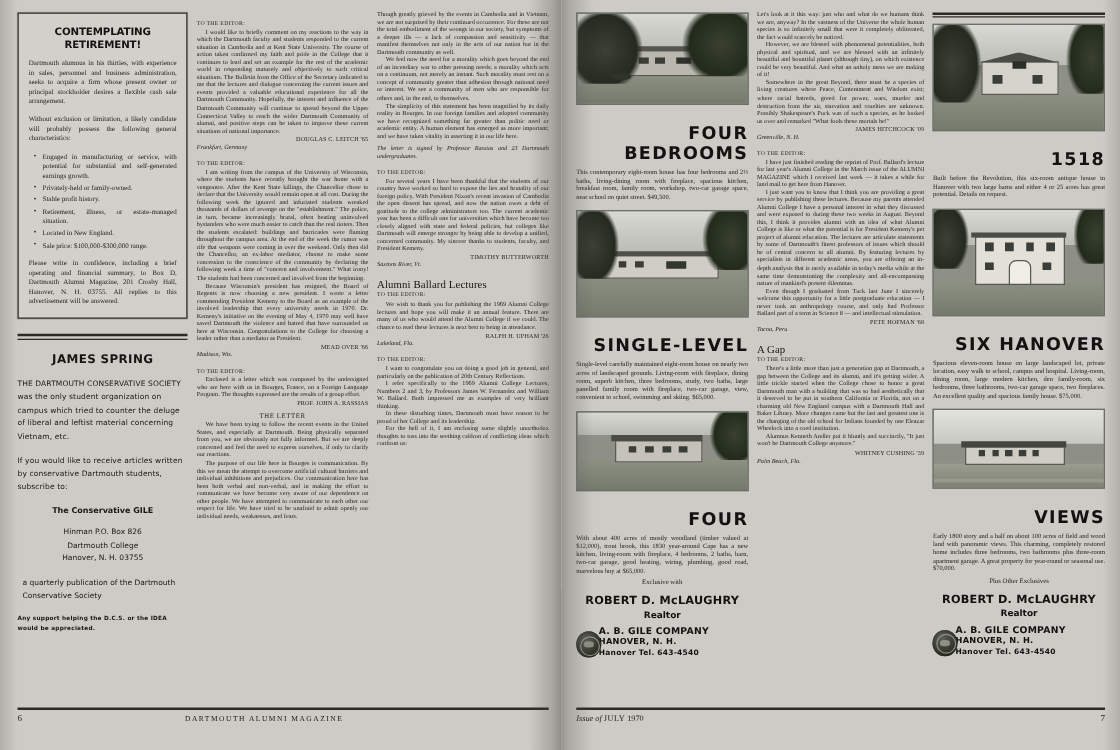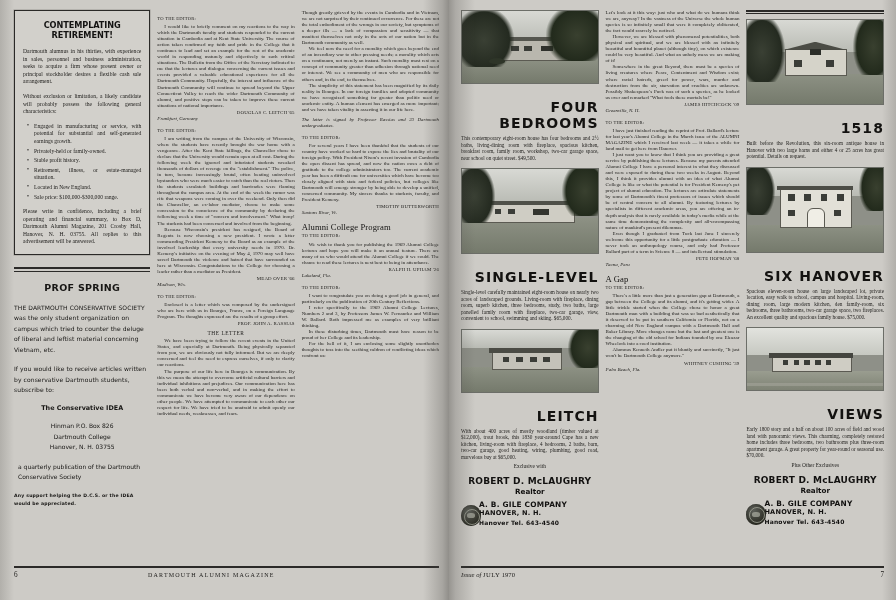--- a/index.html
+++ b/index.html
@@ -378,24 +378,24 @@
             <li>Located in New England.</li>
             <li>Sale price: $100,000-$300,000 range.</li>
           </ul>
           <p style="margin-bottom:0">Please write in confidence, including a brief operating and financial summary, to Box D, Dartmouth Alumni Magazine, 201 Crosby Hall, Hanover, N. H. 03755. All replies to this advertisement will be answered.</p>
         </div>
 
         <div class="rule-thick"></div>
         <div class="rule-thin"></div>
 
         <div class="sans-block">
-          <h3>PROF SPRING</h3>
+          <h3>JAMES SPRING</h3>
           <p>THE DARTMOUTH CONSERVATIVE SOCIETY was the only student organization on campus which tried to counter the deluge of liberal and leftist material concerning Vietnam, etc.</p>
           <p>If you would like to receive articles written by conservative Dartmouth students, subscribe to:</p>
-          <div class="centerline">The Conservative IDEA</div>
+          <div class="centerline">The Conservative GILE</div>
           <div class="addr">
             <div>Hinman P.O. Box 826</div>
             <div>Dartmouth College</div>
             <div>Hanover, N. H. 03755</div>
           </div>
           <div class="quarterly">a quarterly publication of the Dartmouth Conservative Society</div>
           <div class="tiny">Any support helping the D.C.S. or the IDEA would be appreciated.</div>
         </div>
       </div>
 
@@ -423,21 +423,21 @@
         <p class="noind">Though greatly grieved by the events in Cambodia and in Vietnam, we are not surprised by their continued occurrence. For these are not the total embodiment of the wrongs in our society, but symptoms of a deeper ills — a lack of compassion and sensitivity — that manifest themselves not only in the acts of our nation but in the Dartmouth community as well.</p>
         <p>We feel now the need for a morality which goes beyond the end of an incendiary war to other pressing needs; a morality which acts on a continuum, not merely an instant. Such morality must rest on a concept of community greater than adhesion through national need or interest. We see a community of men who are responsible for others and, in the end, to themselves.</p>
         <p>The simplicity of this statement has been magnified by its daily reality in Bourges. In our foreign families and adopted community we have recognized something far greater than politic need or academic entity. A human element has emerged as more important; and we have taken vitality in asserting it in our life here.</p>
         <div class="ital-note">The letter is signed by Professor Rassias and 23 Dartmouth undergraduates.</div>
 
         <div class="tte">TO THE EDITOR:</div>
         <p>For several years I have been thankful that the students of our country have worked so hard to expose the lies and brutality of our foreign policy. With President Nixon's recent invasion of Cambodia the open dissent has spread, and now the nation owes a debt of gratitude to the college administrators too. The current academic year has been a difficult one for universities which have become too closely aligned with state and federal policies, but colleges like Dartmouth will emerge stronger by being able to develop a unified, concerned community. My sincere thanks to students, faculty, and President Kemeny.</p>
         <div class="sig">TIMOTHY BUTTERWORTH</div>
         <div class="place">Saxtons River, Vt.</div>
 
-        <div class="sechead">Alumni College Program</div>
+        <div class="sechead">Alumni Ballard Lectures</div>
         <div class="tte" style="margin-top:2px">TO THE EDITOR:</div>
         <p>We wish to thank you for publishing the 1969 Alumni College lectures and hope you will make it an annual feature. There are many of us who would attend the Alumni College if we could. The chance to read these lectures is next best to being in attendance.</p>
         <div class="sig">RALPH H. UPHAM '26</div>
         <div class="place">Lakeland, Fla.</div>
 
         <div class="tte">TO THE EDITOR:</div>
         <p>I want to congratulate you on doing a good job in general, and particularly on the publication of 20th Century Reflections.</p>
         <p>I refer specifically to the 1969 Alumni College Lectures, Numbers 2 and 3, by Professors James W. Fernandez and William W. Ballard. Both impressed me as examples of very brilliant thinking.</p>
         <p>In these disturbing times, Dartmouth must have reason to be proud of her College and its leadership.</p>
         <p>For the hell of it, I am enclosing some slightly unorthodox thoughts to toss into the seething caldron of conflicting ideas which confront us:</p>
@@ -499,21 +499,21 @@
             <div class="sky" style="height:30%"></div>
               <div class="ground" style="height:40%"></div>
             <div class="house" style="left:22%;top:36%;width:50%;height:26%;background:#c4c2b9;"></div>
             <div class="roof" style="left:20%;top:30%;width:54%;height:8%;background:#4a4b44;"></div>
             <div class="win" style="left:30%;top:44%;width:5%;height:8%;"></div>
             <div class="win" style="left:40%;top:44%;width:5%;height:8%;"></div>
             <div class="win" style="left:50%;top:44%;width:5%;height:8%;"></div>
             <div class="win" style="left:60%;top:44%;width:5%;height:8%;"></div>
             <div class="treeR" style="width:30%;height:72%"></div>
           </div>
-          <div class="re-title">LEITCH</div>
+          <div class="re-title">FOUR</div>
           <div class="re-body">With about 400 acres of mostly woodland (timber valued at $12,000), trout brook, this 1830 year-around Cape has a new kitchen, living-room with fireplace, 4 bedrooms, 2 baths, barn, two-car garage, good heating, wiring, plumbing, good road, marvelous buy at $65,000.</div>
           <div class="excl">Exclusive with</div>
         </div>
 
         <div class="realtor-block">
           <div class="realtor-name">ROBERT D. McLAUGHRY</div>
           <div class="realtor-role">Realtor</div>
           <div class="seal">
               <div class="seal-core"></div>
             </div>

